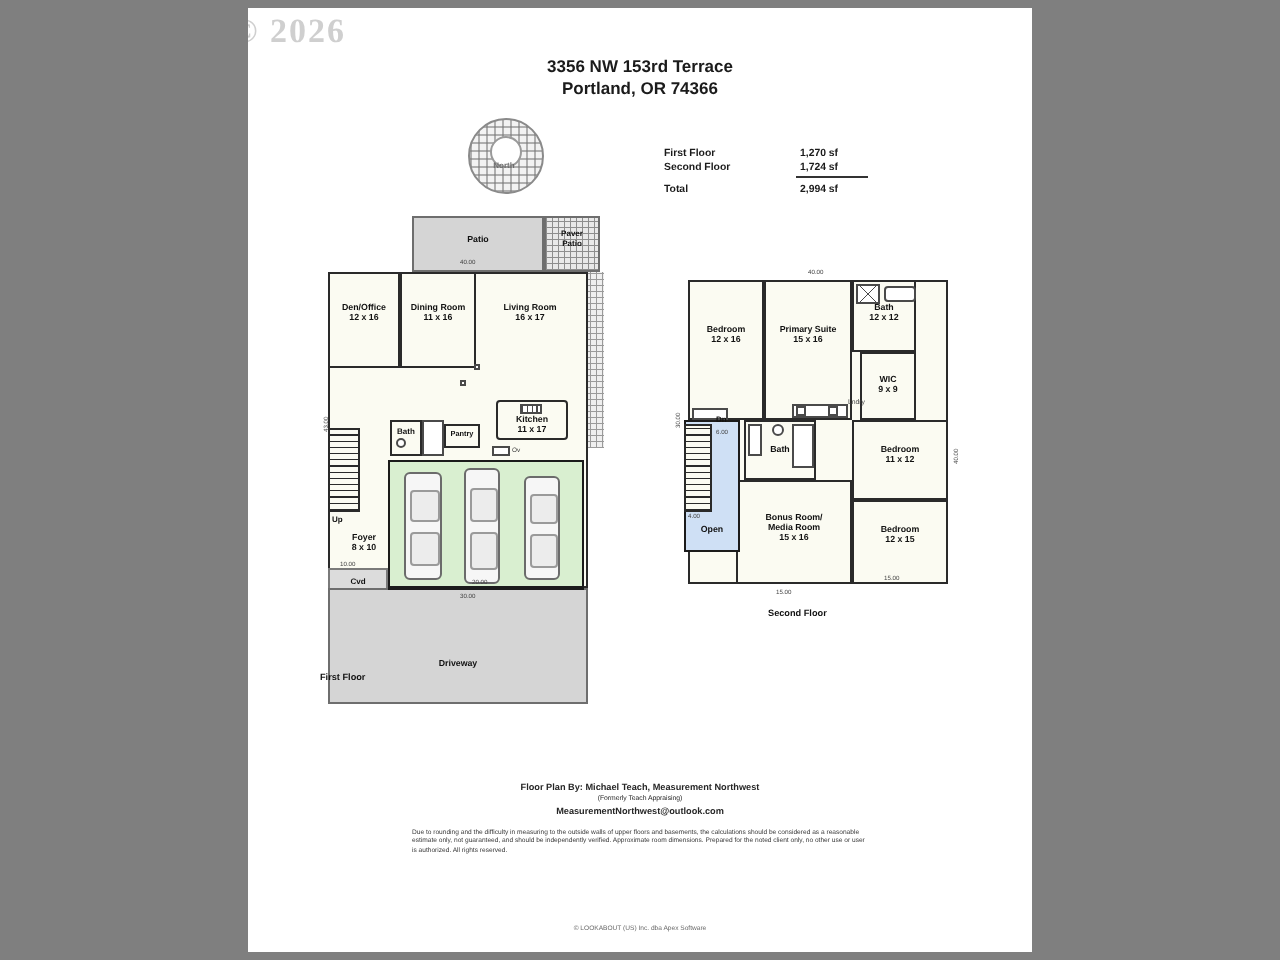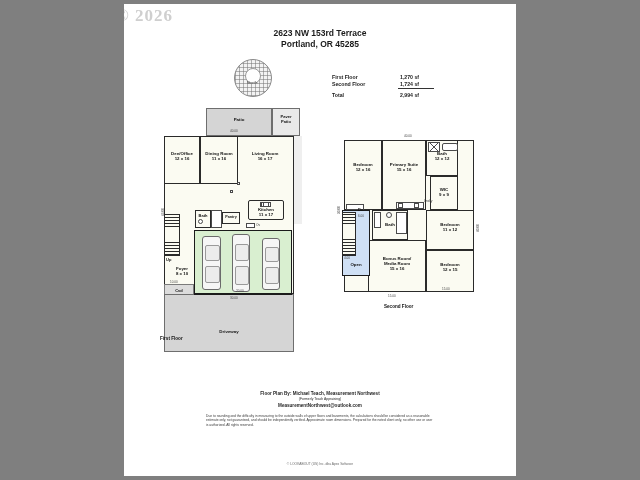--- a/index.html
+++ b/index.html
@@ -103,22 +103,22 @@
 </style>
 </head>
 <body>
 
 <div id="page">
   <div id="sheet">
 
     <div class="wm">© 2026</div>
 
     <div class="addr">
-      <div>2623 NW 153rd Terrace</div>
-      <div>Portland, OR 45285</div>
+      <div>3356 NW 153rd Terrace</div>
+      <div>Portland, OR 74366</div>
     </div>
 
     <div class="compass">
       <div class="ring"></div>
       <div class="hub"></div>
       <div class="lbl">North</div>
     </div>
 
     <div class="areas">
       <div class="row">

